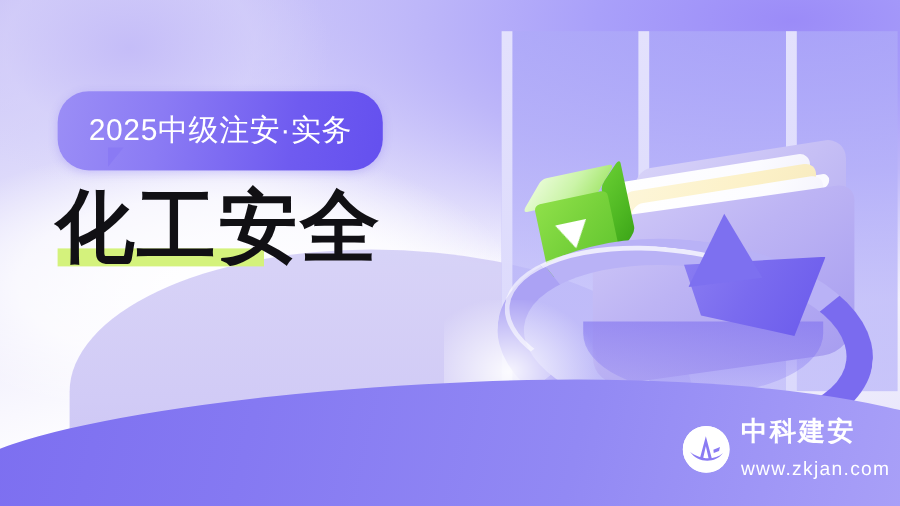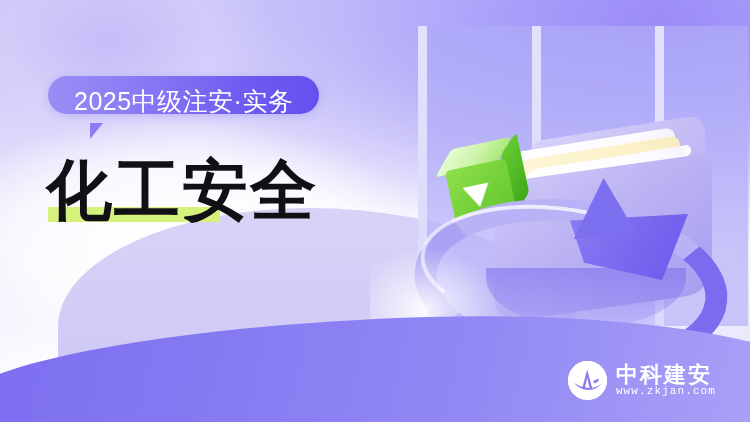--- a/index.html
+++ b/index.html
@@ -171,22 +171,22 @@
     border-radius:0 0 60% 60% / 0 0 100% 100%;
   }
   .illus-fade{
     position:absolute;left:-20px;top:250px;width:180px;height:150px;
     background:radial-gradient(60% 60% at 30% 40%, rgba(255,255,255,.9) 0%, rgba(255,255,255,0) 70%);
   }
 
   
   .pill-wrap{position:absolute;left:48px;top:76px;}
   .pill{
-    display:flex;align-items:flex-end;justify-content:center;
-    height:38px;padding:0 26px;
+    display:flex;align-items:center;justify-content:center;
+    height:66px;padding:0 26px;
     border-radius:26px;
     background:linear-gradient(100deg,#9b8ef6 0%,#8b7bf4 32%,#6f5bf0 72%,#6450ef 100%);
     box-shadow:0 2px 8px rgba(110,92,238,.25);
   }
   .pill-text{
     color:#ffffff;font-size:25px;font-weight:400;letter-spacing:.5px;
     white-space:nowrap;line-height:1;
   }
   .pill-tail{
     position:absolute;left:42px;top:47px;
@@ -218,36 +218,36 @@
     width:36px;height:36px;margin-left:8px;margin-bottom:10px;
     border-radius:8px;
     background:linear-gradient(135deg,#9a8bf7 0%,#7b67f2 55%,#6a55f0 100%);
     color:#fff;font-size:23px;font-weight:700;line-height:1;
     font-family:"Liberation Sans",sans-serif;
     z-index:3;position:relative;
   }
 
   
   .logo{
-    position:absolute;right:34px;bottom:22px;
+    position:absolute;right:8px;bottom:22px;
     display:flex;align-items:center;gap:9px;
   }
   .logo-mark{
     position:relative;width:39px;height:39px;border-radius:50%;
     background:#ffffff;flex:none;
   }
   .logo-mark svg{position:absolute;left:0;top:0;}
   .logo-words{display:flex;flex-direction:column;line-height:1;}
   .logo-cn{
     color:#ffffff;font-size:22px;font-weight:700;letter-spacing:2px;
     font-family:"Liberation Sans",sans-serif;
   }
   .logo-url{
-    color:#ffffff;font-size:11px;letter-spacing:1.1px;margin-top:0;
-    font-family:Liberation Mono, monospace;
+    color:#ffffff;font-size:16px;letter-spacing:1.1px;margin-top:13px;
+    font-family:Liberation Sans, sans-serif;
   }
 </style>
 </head>
 <body>
 
 <div class="banner">
 
   <div class="bg-base"></div>
   <div class="bg-topleft-wash"></div>
   <div class="bg-white-core"></div>

